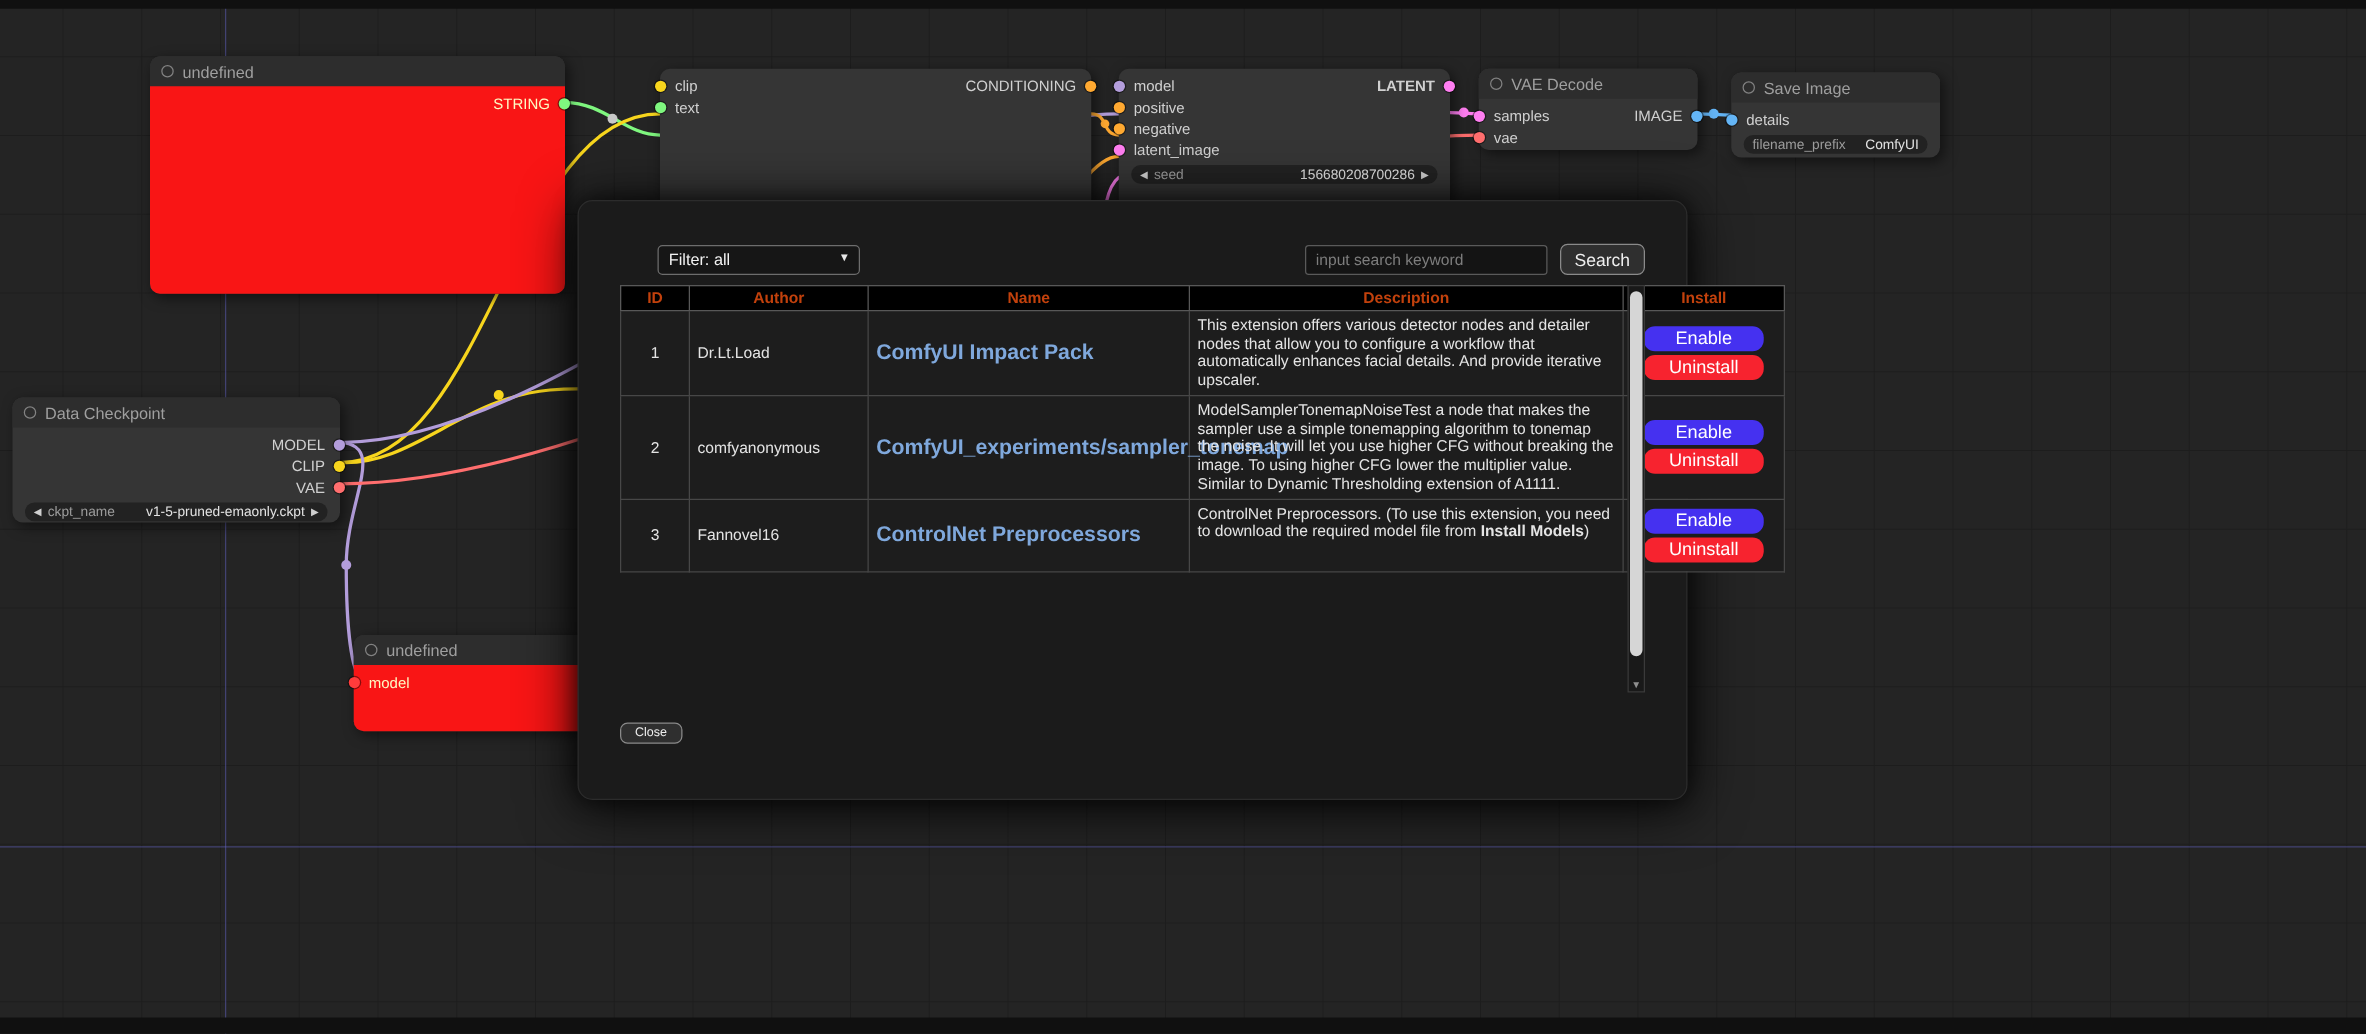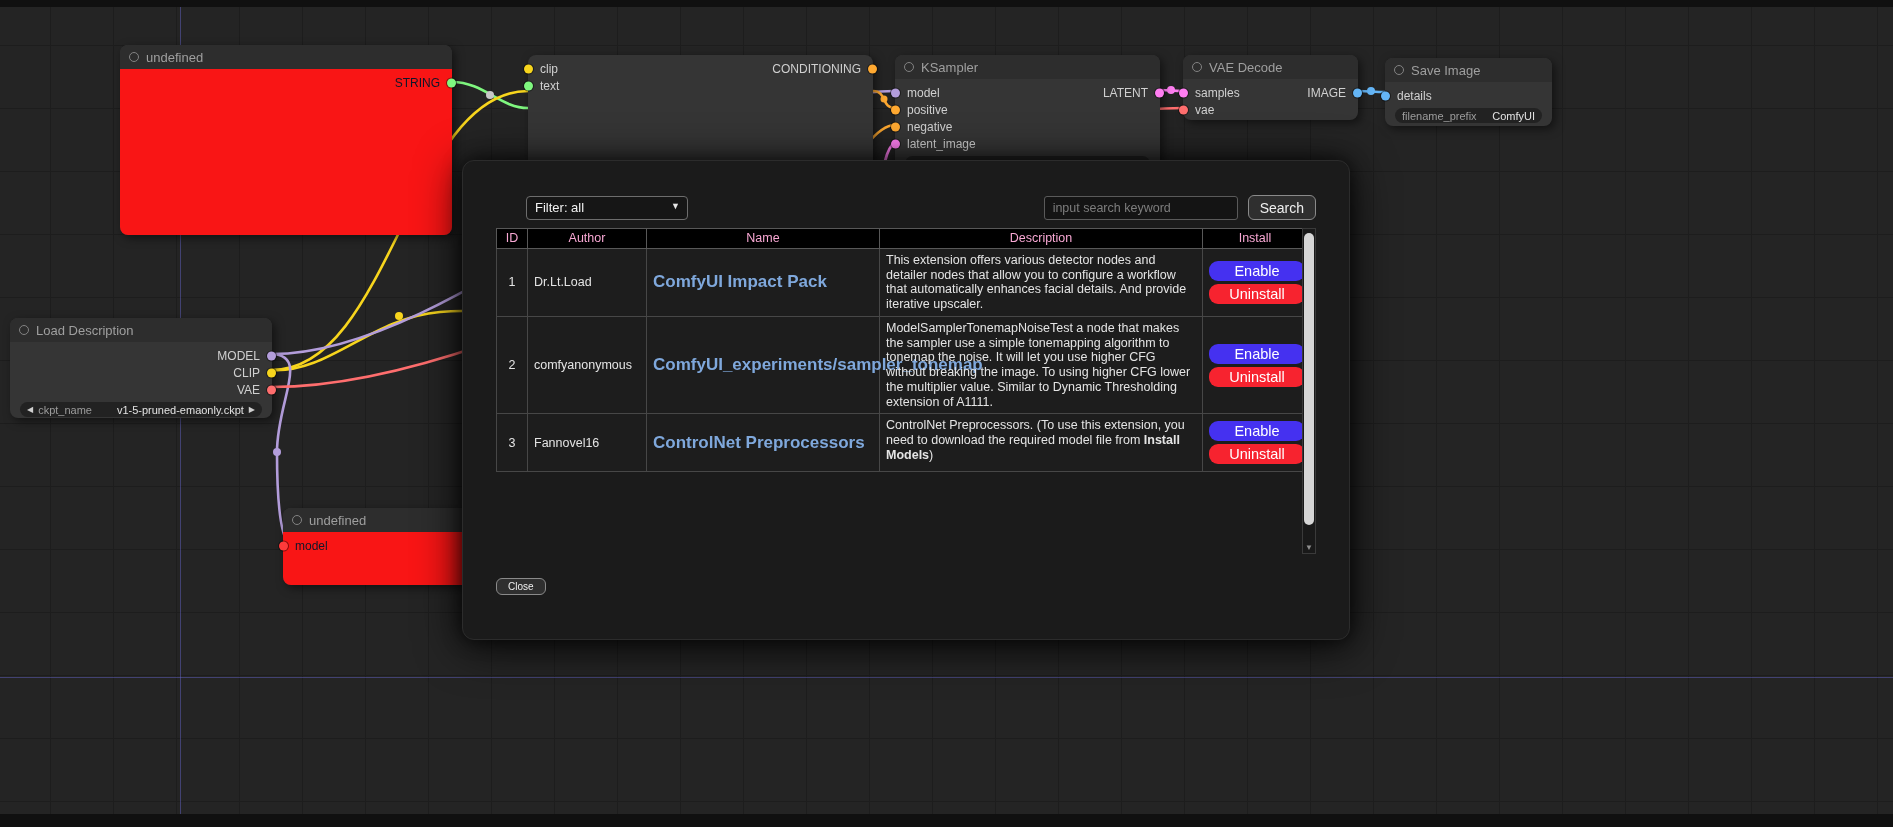--- a/index.html
+++ b/index.html
@@ -28,21 +28,21 @@
   .node-body{position:relative;padding-top:5px;border-radius:0 0 8px 8px;}
   .body-error{background:#f91515;color:#fff;}
   .slot{position:relative;height:17px;display:flex;align-items:center;padding:0 12px;gap:5px;}
   .slot .dot{position:absolute;width:9px;height:9px;border-radius:50%;top:50%;
     transform:translateY(-50%);box-shadow:0 0 0 1px rgba(0,0,0,.45);}
   .slot.in .dot{left:-4px;}
   .slot.out{justify-content:flex-end;}
   .slot.out .dot{right:-4px;}
   .slot.abs{position:absolute;left:0;right:0;}
   .slabel{white-space:nowrap;}
-  .light{color:#0f172a;}
+  .light{color:#fef9c3;}
   .widget{display:flex;align-items:center;height:15px;margin:4px 10px 0 10px;background:#222;
     border-radius:8px;padding:0 7px;font-size:11px;color:#9c9c9c;gap:5px;}
   .widget .wvalue{margin-left:auto;color:#e2e2e2;}
   .warrow{font-size:8px;color:#cfcfcf;line-height:1;}
 
   
   .modal{position:absolute;left:462px;top:160px;width:888px;height:480px;z-index:10;
     background:#1b1b1b;border:1px solid #2c2c2c;border-radius:12px;box-sizing:border-box;
     box-shadow:0 6px 45px rgba(0,0,0,.85), 0 0 18px rgba(0,0,0,.6);
     padding:34px 33px 0 33px;color:#e6e6e6;}
@@ -55,22 +55,22 @@
   .search-input{margin-left:auto;width:176px;height:20px;background:#141414;border:1px solid #5a5a5a;
     border-radius:3px;color:#ddd;font-size:12.5px;padding:1px 8px;font-family:inherit;}
   .search-input::placeholder{color:#7d7d7d;}
   .btn{background:#2f2f2f;border:1px solid #8a8a8a;border-radius:6px;color:#efefef;
     font-size:14px;padding:2px 11px;font-family:inherit;cursor:pointer;}
   .search-btn{margin-left:10px;height:25px;}
   .close-btn{margin-top:24px;font-size:10px;}
 
   .table-area{position:relative;margin-top:8px;height:326px;}
   table.ext{border-collapse:collapse;table-layout:fixed;width:808px;}
-  .ext th{background:#000;color:#f9a8d4;border:1px solid #585858;font-weight:normal;
-    font-size:12.5px;padding:2px 0;}
+  .ext th{background:#000;color:#c2410c;border:1px solid #585858;font-weight:bold;
+    font-size:12.5px;padding:2px 12px;}
   .ext td{background:#1d1d1d;border:1px solid #474747;color:#e4e4e4;font-size:12.5px;
     padding:4px 6px;vertical-align:middle;}
   .c-id{width:30px;text-align:center;}
   .c-author{width:118px;}
   .c-name{width:232px;}
   .c-desc{width:322px;vertical-align:top !important;line-height:1.18;}
   .c-install{width:104px;}
   .name-link{color:#7fa8dc;font-weight:bold;font-size:17px;text-decoration:none;cursor:pointer;white-space:nowrap;}
   .mbtn{display:block;width:96px;margin:3px auto;border:none;border-radius:9px;color:#fff;
     font-size:14.5px;padding:2px 0;font-family:inherit;cursor:pointer;}
@@ -134,42 +134,38 @@
       <span class="slabel">text</span>
     </div>
     <div class="slot out abs" style="top:5px;">
       <span class="slabel">CONDITIONING</span>
       <span class="dot" style="background:#ffa931"></span>
     </div>
   </div>
 </div>
 
 <div class="node" style="left:895px;top:55px;width:265px;height:220px;">
-  <div class="node-title">
-    <span class="tdot"></span>
-    <span>KSampler</span>
-  </div>
   <div class="node-body">
     <div class="slot in">
       <span class="dot" style="background:#b39ddb"></span>
       <span class="slabel">model</span>
     </div>
     <div class="slot in">
       <span class="dot" style="background:#ffa931"></span>
       <span class="slabel">positive</span>
     </div>
     <div class="slot in">
       <span class="dot" style="background:#ffa931"></span>
       <span class="slabel">negative</span>
     </div>
     <div class="slot in">
       <span class="dot" style="background:#ff7ef1"></span>
       <span class="slabel">latent_image</span>
     </div>
-    <div class="slot out abs" style="top:5px;">
+    <div class="slot out abs" style="top:5px;font-weight:bold;">
       <span class="slabel">LATENT</span>
       <span class="dot" style="background:#ff7ef1"></span>
     </div>
     <div class="widget">
       <span class="warrow">◀</span>
       <span>seed</span>
       <span class="wvalue">156680208700286</span>
       <span class="warrow">▶</span>
     </div>
   </div>
@@ -209,21 +205,21 @@
     <div class="widget">
       <span>filename_prefix</span>
       <span class="wvalue">ComfyUI</span>
     </div>
   </div>
 </div>
 
 <div class="node" style="left:10px;top:318px;width:262px;height:100px;">
   <div class="node-title">
     <span class="tdot"></span>
-    <span>Load Description</span>
+    <span>Data Checkpoint</span>
   </div>
   <div class="node-body">
     <div class="slot out">
       <span class="slabel">MODEL</span>
       <span class="dot" style="background:#b39ddb"></span>
     </div>
     <div class="slot out">
       <span class="slabel">CLIP</span>
       <span class="dot" style="background:#f7d51d"></span>
     </div>

